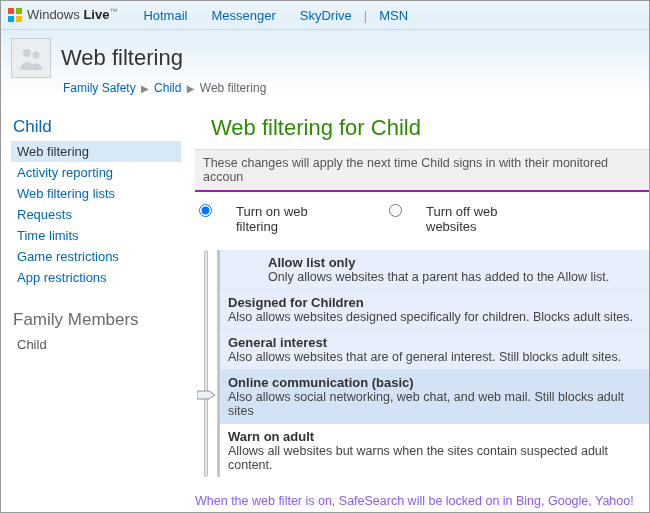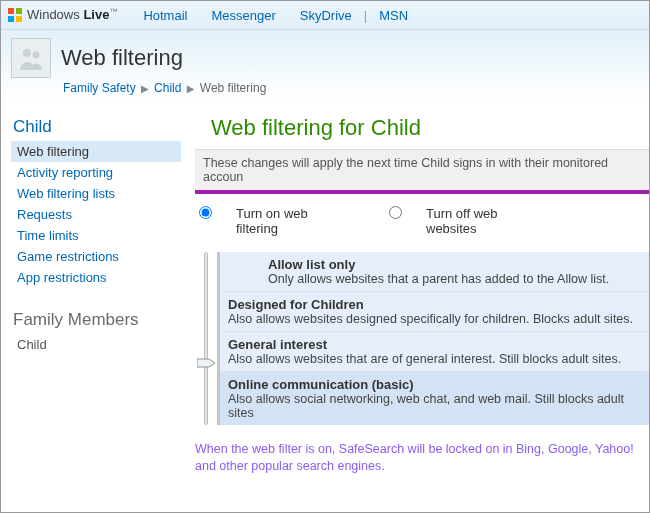--- a/index.html
+++ b/index.html
@@ -47,21 +47,21 @@
   .side-h.gray { color:#6b6b6b; margin-top:22px; }
   .side-item {
     display:block; font-size:13px; color:#0067b8; text-decoration:none;
     padding:3px 6px; margin:0;
   }
   .side-item.gray { color:#555; }
   .side-item.selected { background:#d7e8f7; color:#333; }
   .main { flex:1; padding:10px 0 10px 14px; overflow:hidden; }
   .page-h { font-size:22px; color:#2e8b00; font-weight:400; margin:4px 0 8px 16px; }
   .banner {
-    background:#f1f0ee; border-top:1px solid #dedcd8; border-bottom:4px solid #a21caf;
+    background:#f1f0ee; border-top:1px solid #dedcd8; border-bottom:2px solid #a21caf;
     padding:6px 8px; font-size:12.5px; color:#555; margin-bottom:12px;
   }
   .radios { display:flex; gap:40px; margin: 4px 0 16px 4px; font-size:13px; }
   .radios label { display:flex; align-items:flex-start; gap:24px; max-width:150px; color:#333;}
   .slider-block { display:flex; align-items:stretch; margin-top:4px; }
   .slider-rail { position:relative; width:22px; display:flex; justify-content:center; }
   .slider-rail .track { width:4px; background:linear-gradient(to right,#d8d8d8,#f0f0f0,#d8d8d8); border:1px solid #bdbdbd; height:100%; border-radius:2px;}
   .slider-thumb {
     position:absolute; left:2px; width:18px; height:12px;
     top: calc(64% - 6px);
@@ -168,18 +168,22 @@
           <div class="level-desc">Also allows websites designed specifically for children. Blocks adult sites.</div>
         </div>
         <div class="level highlight">
           <div class="level-name">General interest</div>
           <div class="level-desc">Also allows websites that are of general interest. Still blocks adult sites.</div>
         </div>
         <div class="level active">
           <div class="level-name">Online communication (basic)</div>
           <div class="level-desc">Also allows social networking, web chat, and web mail. Still blocks adult sites</div>
         </div>
+        <div class="level">
+          <div class="level-name">Warn on adult</div>
+          <div class="level-desc">Allows all websites but warns when the sites contain suspected adult content.</div>
+        </div>
       </div>
     </div>
 
     <div class="footnote">When the web filter is on, SafeSearch will be locked on in Bing, Google, Yahoo! and other popular search engines.</div>
   </div>
 </div>
 
 </body></html>

